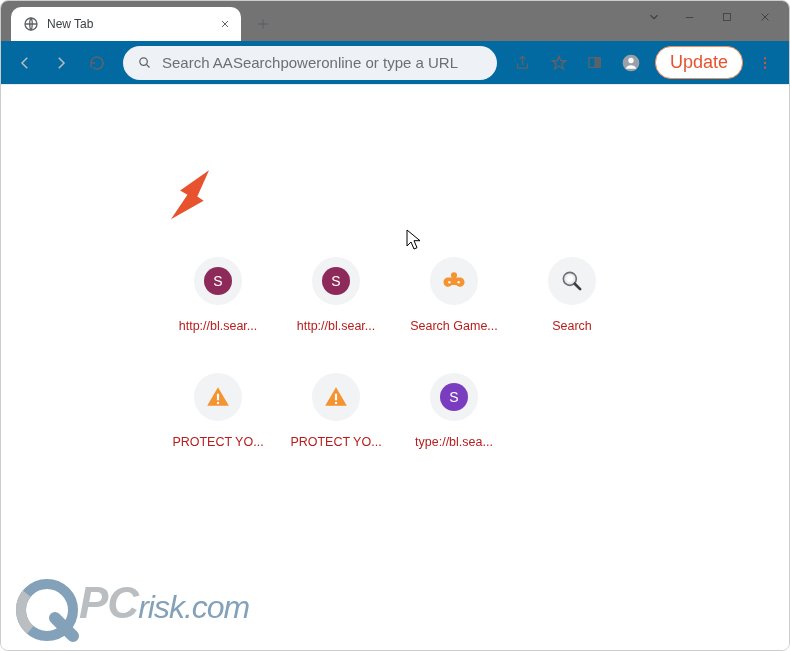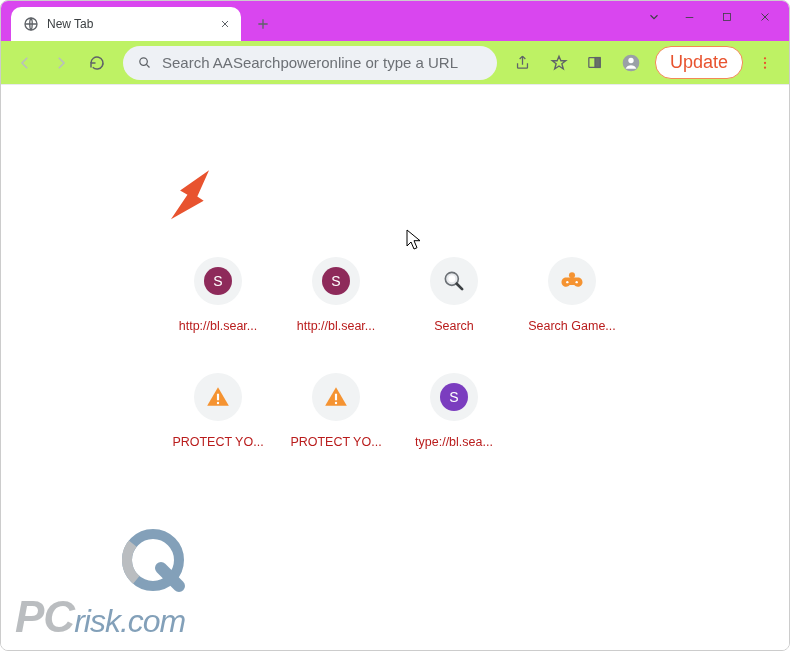--- a/index.html
+++ b/index.html
@@ -1,30 +1,30 @@
 <!DOCTYPE html>
 <html><head>
 <meta charset="utf-8">
 <style>
 * { margin: 0; padding: 0; box-sizing: border-box; font-family: 'Segoe UI', Arial, sans-serif; }
 body { width: 790px; height: 651px; background: #fff; position: relative; overflow: hidden; border: 1px solid #ccc; border-radius: 8px; }
 
 
-.titlebar { height: 40px; background: #d946ef; display: flex; align-items: flex-end; position: relative; }
+.titlebar { height: 40px; background: #737373; display: flex; align-items: flex-end; position: relative; }
 .tab { display: flex; align-items: center; background: #fff; height: 34px; margin-left: 10px; padding: 0 8px 0 12px; border-radius: 10px 10px 0 0; gap: 8px; min-width: 230px; position: relative; }
 .tab-favicon { width: 16px; height: 16px; color: #5f6368; }
 .tab-title { font-size: 12px; color: #3c4043; flex: 1; }
 .tab-close { width: 16px; height: 16px; color: #5f6368; cursor: pointer; display: flex; align-items: center; justify-content: center; }
 .new-tab-btn { width: 28px; height: 28px; display: flex; align-items: center; justify-content: center; color: #5f6368; margin-left: 8px; margin-bottom: 3px; cursor: pointer; border-radius: 50%; }
 .window-controls { position: absolute; right: 6px; top: 4px; display: flex; gap: 2px; }
 .win-ctrl { width: 36px; height: 24px; display: flex; align-items: center; justify-content: center; color: #3c4043; cursor: pointer; }
 .win-dd { width: 30px; }
 
 
-.toolbar { height: 44px; background: #bef264; display: flex; align-items: center; padding: 0 8px; gap: 4px; border-bottom: 1px solid #e8eaed; }
+.toolbar { height: 44px; background: #0369a1; display: flex; align-items: center; padding: 0 8px; gap: 4px; border-bottom: 1px solid #e8eaed; }
 .nav-btn { width: 32px; height: 32px; display: flex; align-items: center; justify-content: center; border-radius: 50%; color: #5f6368; }
 .nav-btn.disabled { color: #b9bcbf; }
 .omnibox { flex: 1; height: 34px; background: #eef1f5; border-radius: 17px; display: flex; align-items: center; padding: 0 14px; gap: 10px; margin: 0 6px; }
 .omnibox .search-ic { width: 15px; height: 15px; color: #5f6368; }
 .omnibox-text { font-size: 15px; color: #6c7075; }
 .action-ic { width: 32px; height: 32px; display: flex; align-items: center; justify-content: center; color: #5f6368; cursor: pointer; }
 .update-btn { border: 1px solid #f28b55; color: #e8532f; background: #fff; border-radius: 16px; padding: 5px 14px; font-size: 18px; cursor: pointer; margin-left: 4px; font-weight: 500; }
 .menu-dots { color: #e8532f; margin-left: 2px; }
 
 
@@ -35,21 +35,21 @@
 .sc-letter { width: 28px; height: 28px; border-radius: 50%; display: flex; align-items: center; justify-content: center; color: #fff; font-size: 14px; font-weight: 500; }
 .sc-label { font-size: 12.5px; color: #b91c1c; max-width: 100px; white-space: nowrap; overflow: hidden; text-overflow: ellipsis; text-align: center; }
 
 
 .arrow-anno { position: absolute; top: 78px; left: 158px; pointer-events: none; }
 
 
 .cursor { position: absolute; top: 144px; left: 405px; pointer-events: none; }
 
 
-.watermark { position: absolute; bottom: 10px; left: 14px; display: flex; align-items: flex-end; opacity: 0.58; flex-direction: column; }
+.watermark { position: absolute; bottom: 10px; left: 14px; display: flex; align-items: flex-start; opacity: 0.58; }
 .wm-circle { width: 64px; height: 64px; display: flex; align-items: center; justify-content: center; }
 .wm-text { font-size: 44px; font-family: Arial, sans-serif; font-weight: bold; font-style: italic; letter-spacing: -1px; }
 .wm-sm { font-size: 32px; font-style: italic; font-weight: normal; }
 
 svg { display: block; }
 </style>
 </head>
 <body>
 
 <div class="titlebar">
@@ -171,42 +171,42 @@
     <div class="shortcut">
       <div class="sc-icon">
           <div class="sc-letter" style="background:#8e2a5a">S</div>
         </div>
       <div class="sc-label">http://bl.sear...</div>
     </div>
 
     <div class="shortcut">
       <div class="sc-icon">
         <span>
-          <svg width="26" height="26" viewBox="0 0 24 24">
-              <circle cx="10" cy="10" r="6" fill="#e8eaed" stroke="#6b7075" stroke-width="1.5"></circle>
-              <circle cx="10" cy="10" r="3.2" fill="#fff"></circle>
-              <path d="M14.5 14.5l5 5" stroke="#3c4043" stroke-width="2.5" stroke-linecap="round"></path>
-            </svg>
-        </span>
-      </div>
-      <div class="sc-label">Search</div>
-    </div>
-
-    <div class="shortcut">
-      <div class="sc-icon">
-        <span>
           <svg width="28" height="28" viewBox="0 0 24 24" fill="#f59331">
               <path d="M7 9h10c2.2 0 4 1.8 4 4s-1.8 4-4 4c-1.3 0-2.2-.7-3-1.5h-4C9.2 16.3 8.3 17 7 17c-2.2 0-4-1.8-4-4s1.8-4 4-4z"></path>
               <circle cx="12" cy="7" r="2.6"></circle>
               <circle cx="8" cy="13" r="1" fill="#fff"></circle>
               <circle cx="16" cy="13" r="1" fill="#fff"></circle>
             </svg>
         </span>
       </div>
       <div class="sc-label">Search Game...</div>
+    </div>
+
+    <div class="shortcut">
+      <div class="sc-icon">
+        <span>
+          <svg width="26" height="26" viewBox="0 0 24 24">
+              <circle cx="10" cy="10" r="6" fill="#e8eaed" stroke="#6b7075" stroke-width="1.5"></circle>
+              <circle cx="10" cy="10" r="3.2" fill="#fff"></circle>
+              <path d="M14.5 14.5l5 5" stroke="#3c4043" stroke-width="2.5" stroke-linecap="round"></path>
+            </svg>
+        </span>
+      </div>
+      <div class="sc-label">Search</div>
     </div>
 
     <div class="shortcut">
       <div class="sc-icon">
         <span>
           <svg width="26" height="26" viewBox="0 0 24 24" fill="#f59331">
               <path d="M12 3l10 17H2z"></path>
               <rect x="11" y="9" width="2" height="6" fill="#fff"></rect>
               <circle cx="12" cy="17.5" r="1.1" fill="#fff"></circle>
             </svg>

